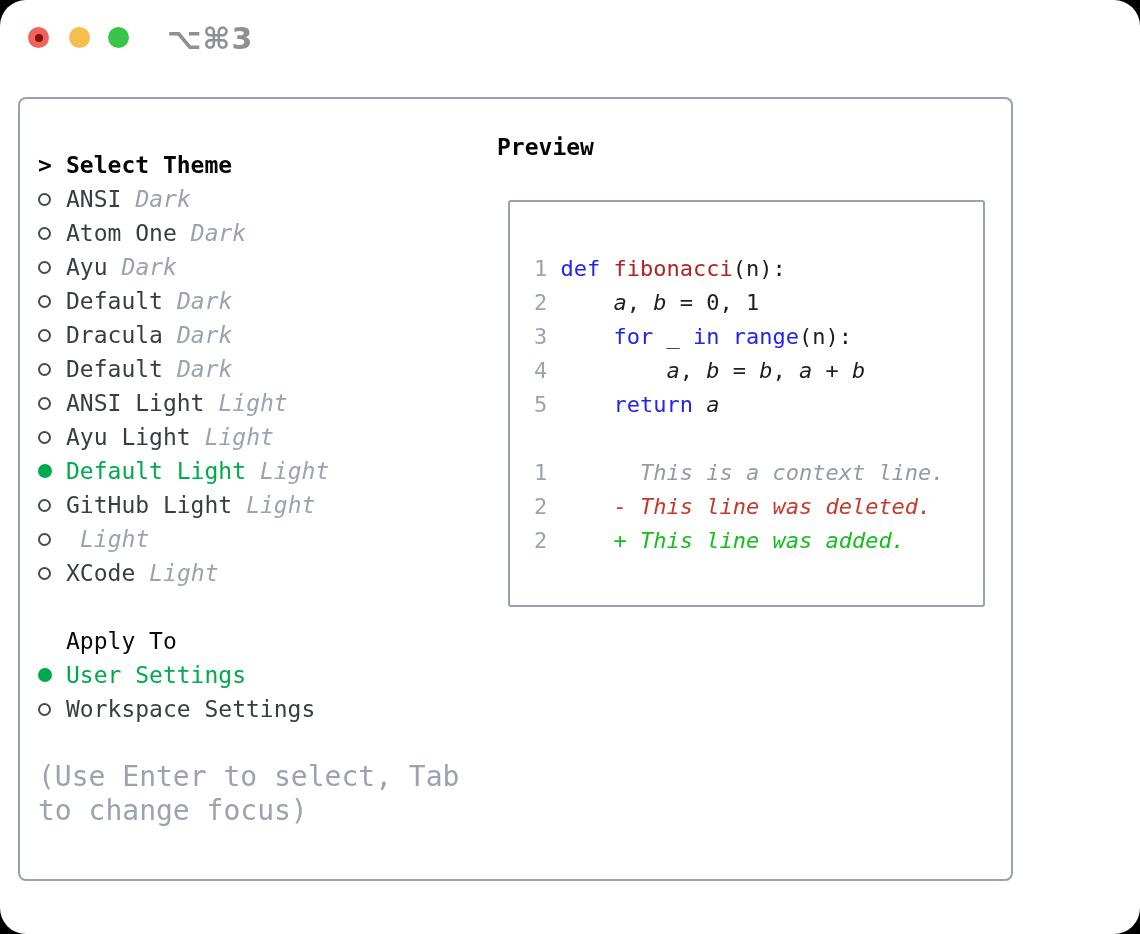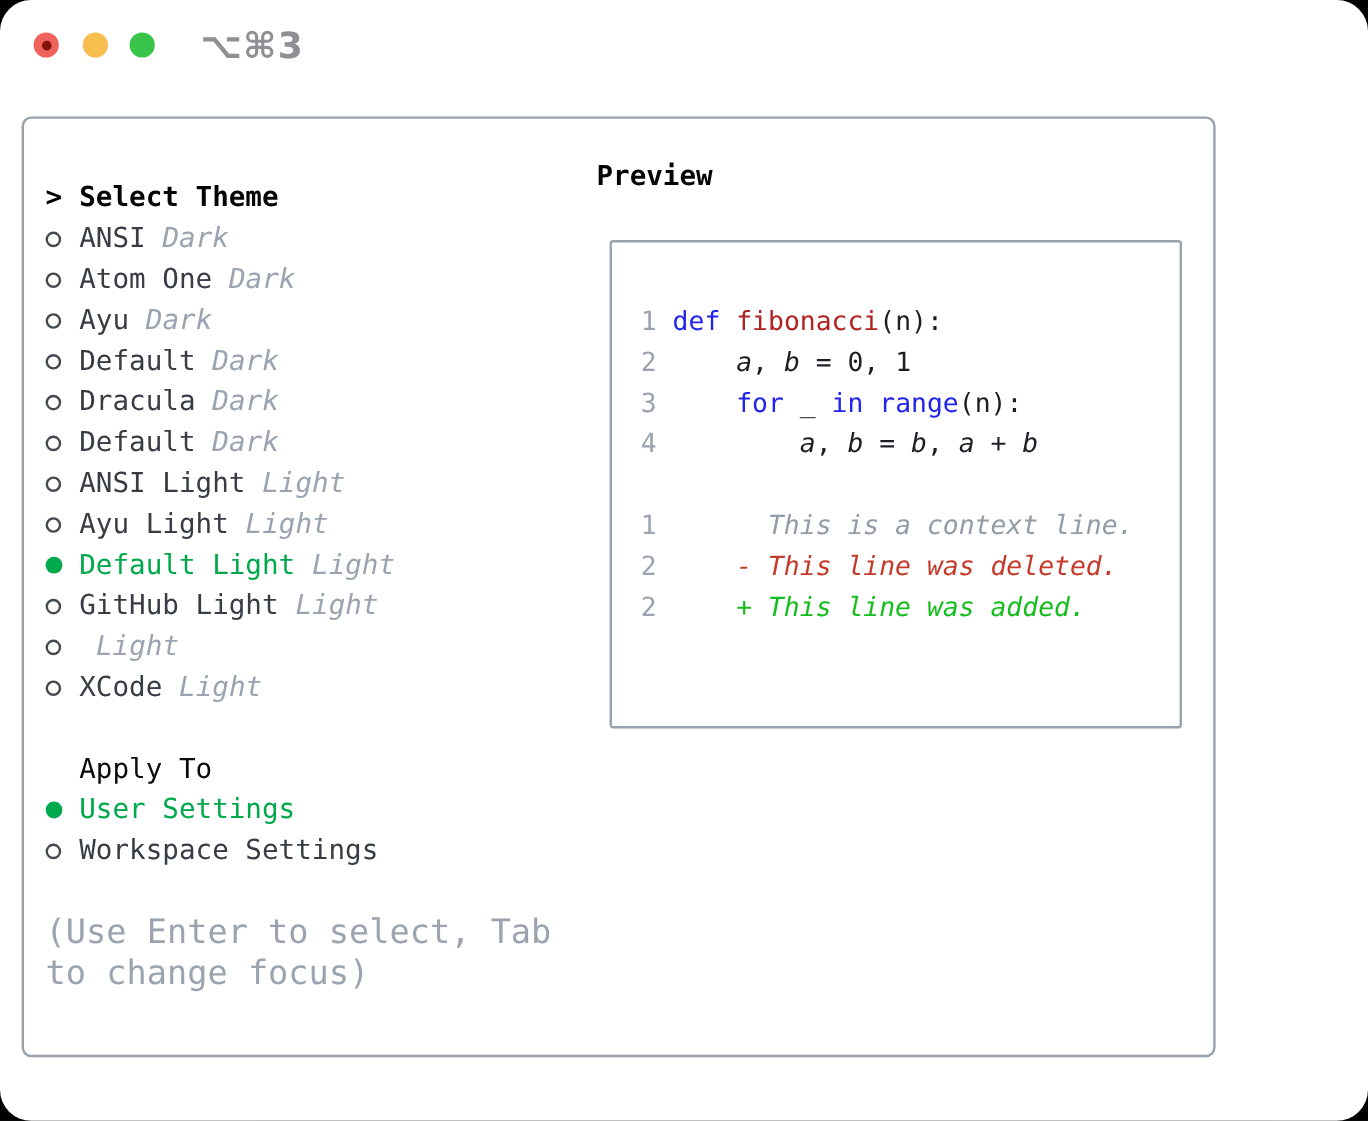--- a/index.html
+++ b/index.html
@@ -97,20 +97,21 @@
     </div>
 
     <div class="preview-header">Preview</div>
 
     <div class="preview-box">
       <div class="preview-code">
           <div class="code-line"><span class="tok-num">1</span><span class="tok-plain"> </span><span class="tok-kw">def</span><span class="tok-plain"> </span><span class="tok-fn">fibonacci</span><span class="tok-plain">(n):</span></div>
           <div class="code-line"><span class="tok-num">2</span><span class="tok-plain">     </span><span class="tok-var">a</span><span class="tok-plain">, </span><span class="tok-var">b</span><span class="tok-plain"> = 0, 1</span></div>
           <div class="code-line"><span class="tok-num">3</span><span class="tok-plain">     </span><span class="tok-kw">for</span><span class="tok-plain"> _ </span><span class="tok-kw">in</span><span class="tok-plain"> </span><span class="tok-kw">range</span><span class="tok-plain">(n):</span></div>
           <div class="code-line"><span class="tok-num">4</span><span class="tok-plain">         </span><span class="tok-var">a</span><span class="tok-plain">, </span><span class="tok-var">b</span><span class="tok-plain"> = </span><span class="tok-var">b</span><span class="tok-plain">, </span><span class="tok-var">a</span><span class="tok-plain"> + </span><span class="tok-var">b</span></div>
+          <div class="code-line"><span class="tok-num">5</span><span class="tok-plain">     </span><span class="tok-kw">return</span><span class="tok-plain"> </span><span class="tok-var">a</span></div>
           <div class="code-line"></div>
           <div class="code-line"><span class="tok-num">1</span><span class="tok-ctx">       This is a context line.</span></div>
           <div class="code-line"><span class="tok-num">2</span><span class="tok-del">     - This line was deleted.</span></div>
           <div class="code-line"><span class="tok-num">2</span><span class="tok-add">     + This line was added.</span></div>
         </div>
     </div>
 
   </div>
 </div>
 

